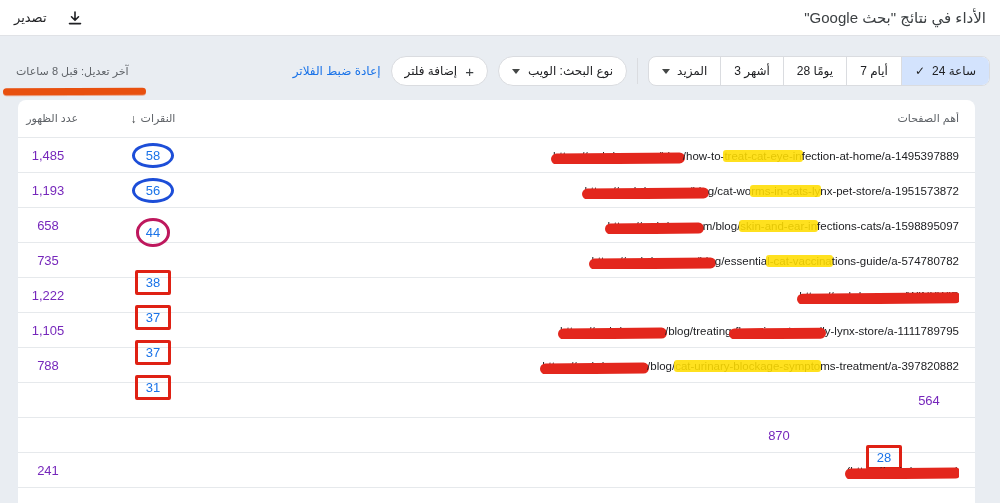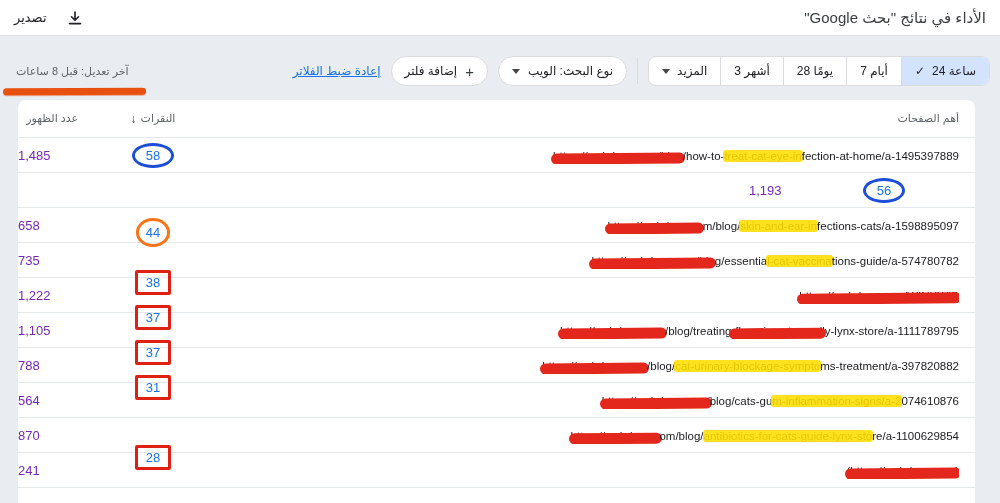--- a/index.html
+++ b/index.html
@@ -39,21 +39,21 @@
     border-right:4px solid transparent; border-top:5px solid #444746;
     display:inline-block;
   }
   .vdivider{ width:1px; height:26px; background:#dadce0; }
   .pill{
     display:flex; align-items:center; gap:8px; height:30px;
     background:#fff; border:1px solid #dadce0; border-radius:16px;
     padding:0 13px; font-size:12px; color:#202124; cursor:pointer; white-space:nowrap;
   }
   .pill .plus{ font-size:15px; line-height:1; color:#3c4043; }
-  .reset-link{ font-size:12px; color:#1a73e8; cursor:pointer; white-space:nowrap;text-decoration:underline; }
+  .reset-link{ font-size:12px; color:#1a73e8; cursor:pointer; white-space:nowrap; }
   .last-updated{ font-size:11px; color:#5f6368; white-space:nowrap; }
   
   .marker-underline{
     position:absolute; top:88px; left:3px; width:143px; height:7px;
     background:#e8500f; border-radius:5px; transform:rotate(-0.2deg);
     box-shadow:0 1px 0 rgba(232,80,15,.45);
   }
   
   .card{
     background:#fff; border-radius:8px 8px 0 0;
@@ -63,40 +63,40 @@
     display:flex; align-items:center; height:38px;
     padding:0 16px 0 0; color:#5f6368; font-size:11px;
     border-bottom:1px solid #e6e9ec;
   }
   .trow{
     display:flex; align-items:center; height:35px;
     padding:0 16px 0 0; border-bottom:1px solid #e6e9ec;
   }
   .cell-pages{ flex:1; min-width:0; text-align:right; overflow:hidden; }
   .cell-clicks{ width:150px; display:flex; justify-content:center; align-items:center; }
-  .cell-impr{ width:60px; text-align:left; }
+  .cell-impr{ width:60px; text-align:center; }
   .thead .cell-impr{ text-align:right; }
   .sort-arrow{ font-size:12px; color:#3c4043; margin-right:4px; }
   .url{
     direction:ltr; unicode-bidi:embed; display:inline-block;
     font-size:11.5px; color:#202124; white-space:nowrap; cursor:pointer;
   }
   .seg{ position:relative; white-space:pre; display:inline-block; }
   .seg.red::after{
     content:""; position:absolute; left:-2px; right:-2px; top:3px; bottom:-2px;
     background:#e3271d; border-radius:7px; transform:rotate(-0.5deg);
   }
   .seg.yellow::after{
     content:""; position:absolute; left:-1px; right:-1px; top:0px; bottom:0px;
     background:rgba(255,221,0,0.88); border-radius:3px;
   }
   .clicks-val{ font-size:13px; color:#1a73e8; }
   .badge{ display:flex; align-items:center; justify-content:center; }
   .badge.ellipse{ border:3px solid #1d4ed8; border-radius:50%; padding:2px 11px; }
-  .badge.circle{ border:3px solid #f97316; border-radius:50%; padding:4px 7px;margin-top:15px; }
+  .badge.circle{ border:3px solid #be185d; border-radius:50%; padding:4px 7px;margin-top:15px; }
   .badge.square{ border:3px solid #df2114; border-radius:2px; padding:2px 8px;margin-top:44px; }
   .impr-val{ font-size:13px; color:#7627bb; direction:ltr; unicode-bidi:embed; }
 </style>
 </head>
 <body>
 
 <div class="topbar">
   <div class="page-title">الأداء في نتائج "بحث Google"</div>
   <div class="export-btn">
     <span>
@@ -158,20 +158,21 @@
       <div class="trow">
         <div class="cell-pages"><span class="url"><span class="seg red">https://web-lynx.com/blog</span><span class="seg ">/how-to-</span><span class="seg yellow">treat-cat-eye-in</span><span class="seg ">fection-at-home/a-1495397889</span></span></div>
         <div class="cell-clicks">
           <span class="badge ellipse">
             <span class="clicks-val">58</span>
           </span>
         </div>
         <div class="cell-impr"><span class="impr-val">1,485</span></div>
       </div>
       <div class="trow">
+        <div class="cell-pages"><span class="url"><span class="seg red">https://web-lynx.com/blo</span><span class="seg ">g/cat-wo</span><span class="seg yellow">rms-in-cats-ly</span><span class="seg ">nx-pet-store/a-1951573872</span></span></div>
         <div class="cell-clicks">
           <span class="badge ellipse">
             <span class="clicks-val">56</span>
           </span>
         </div>
         <div class="cell-impr"><span class="impr-val">1,193</span></div>
       </div>
       <div class="trow">
         <div class="cell-pages"><span class="url"><span class="seg red">https://web-lynx.co</span><span class="seg ">m/blog/</span><span class="seg yellow">skin-and-ear-in</span><span class="seg ">fections-cats/a-1598895097</span></span></div>
         <div class="cell-clicks">
@@ -211,25 +212,23 @@
       <div class="trow">
         <div class="cell-pages"><span class="url"><span class="seg red">https://web-lynx.com</span><span class="seg ">/blog/</span><span class="seg yellow">cat-urinary-blockage-sympto</span><span class="seg ">ms-treatment/a-397820882</span></span></div>
         <div class="cell-clicks">
           <span class="badge square">
             <span class="clicks-val">31</span>
           </span>
         </div>
         <div class="cell-impr"><span class="impr-val">788</span></div>
       </div>
       <div class="trow">
-        <div class="cell-pages"><span class="url"><span class="seg red">https://web-lynx.com/</span><span class="seg ">blog/cats-gu</span><span class="seg yellow">m-inflammation-signs/a-2</span><span class="seg ">074610876</span></span></div>
         <div class="cell-impr"><span class="impr-val">564</span></div>
       </div>
       <div class="trow">
-        <div class="cell-pages"><span class="url"><span class="seg red">https://web-lynx.c</span><span class="seg ">om/blog/</span><span class="seg yellow">antibiotics-for-cats-guide-lynx-sto</span><span class="seg ">re/a-1100629854</span></span></div>
         <div class="cell-clicks">
           <span class="badge square">
             <span class="clicks-val">28</span>
           </span>
         </div>
         <div class="cell-impr"><span class="impr-val">870</span></div>
       </div>
       <div class="trow">
         <div class="cell-pages"><span class="url"><span class="seg red">(https://web-lynx.com)</span></span></div>
         <div class="cell-impr"><span class="impr-val">241</span></div>

